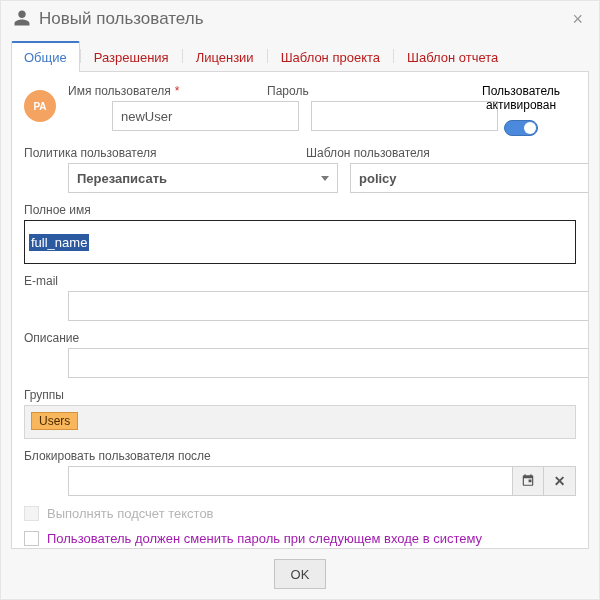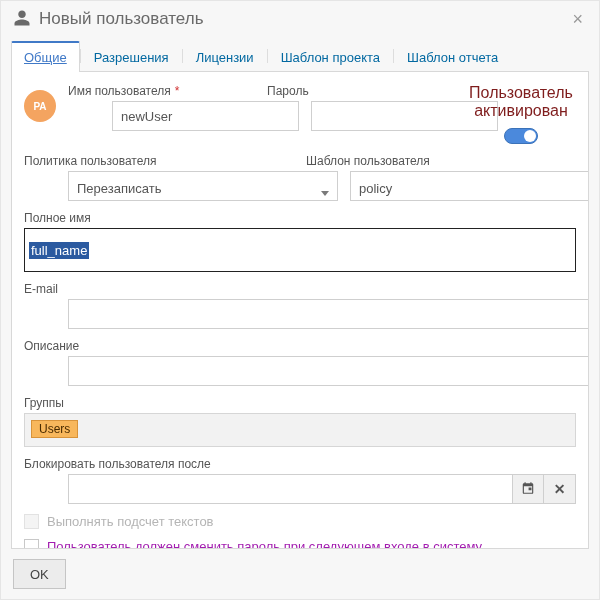--- a/index.html
+++ b/index.html
@@ -43,36 +43,35 @@
     padding: 0 4px;
   }
   .tabs {
     display: flex;
     padding: 0 10px;
     align-items: flex-end;
     margin-top: 4px;
   }
   .tab {
     padding: 7px 12px;
-    color: #0369a1;
+    color: #b91c1c;
     font-size: 13px;
     cursor: pointer;
     border: 1px solid transparent;
     border-bottom: none;
     position: relative;
     top: 1px;
     background: transparent;
   }
   .tab.active {
     color: #4079c7;
     border-color: #d8d8d8;
     border-top: 2px solid #4079c7;
     background: #fff;
     border-radius: 2px 2px 0 0;
-    text-decoration: underline;
   }
   .tab-sep {
     width: 1px;
     height: 14px;
     background: #ddd;
     align-self: center;
   }
   .panel {
     border: 1px solid #d8d8d8;
     background: #fff;
@@ -105,35 +104,36 @@
     border: 1px solid #cfcfcf;
     background: #fff;
     padding: 4px 8px;
     font-size: 13px;
     color: #555;
     outline: none;
     margin-left: 44px;
   }
   .select {
     display: flex;
-    align-items: flex-end;
+    align-items: center;
     justify-content: space-between;
     cursor: pointer;
+    font-weight: bold;
   }
   .caret {
     width: 0; height: 0;
     border-left: 4px solid transparent;
     border-right: 4px solid transparent;
     border-top: 5px solid #7a7a7a;
   }
   .activate-col {
     width: 110px;
     text-align: center;
-    font-size: 16px;
-    color: #7f1d1d;
+    font-size: 12px;
+    color: #000000;
   }
   .toggle {
     width: 34px; height: 16px;
     background: #4b89dc;
     border-radius: 10px;
     position: relative;
     margin: 8px auto 0 auto;
     border: 1px solid #3b72b8;
     cursor: pointer;
   }
@@ -199,21 +199,21 @@
     border: 1px solid #c8c8c8;
     background: #fff;
     flex: 0 0 15px;
   }
   .check-row.disabled .checkbox {
     background: #f4f4f4;
     border-color: #e2e2e2;
   }
   .footer {
     display: flex;
-    justify-content: space-between;
+    justify-content: center;
     padding: 10px 12px;
   }
   .btn {
     height: 30px;
     padding: 0 16px;
     border: 1px solid #c5c5c5;
     background: #ececec;
     color: #444;
     font-size: 13px;
     cursor: pointer;

